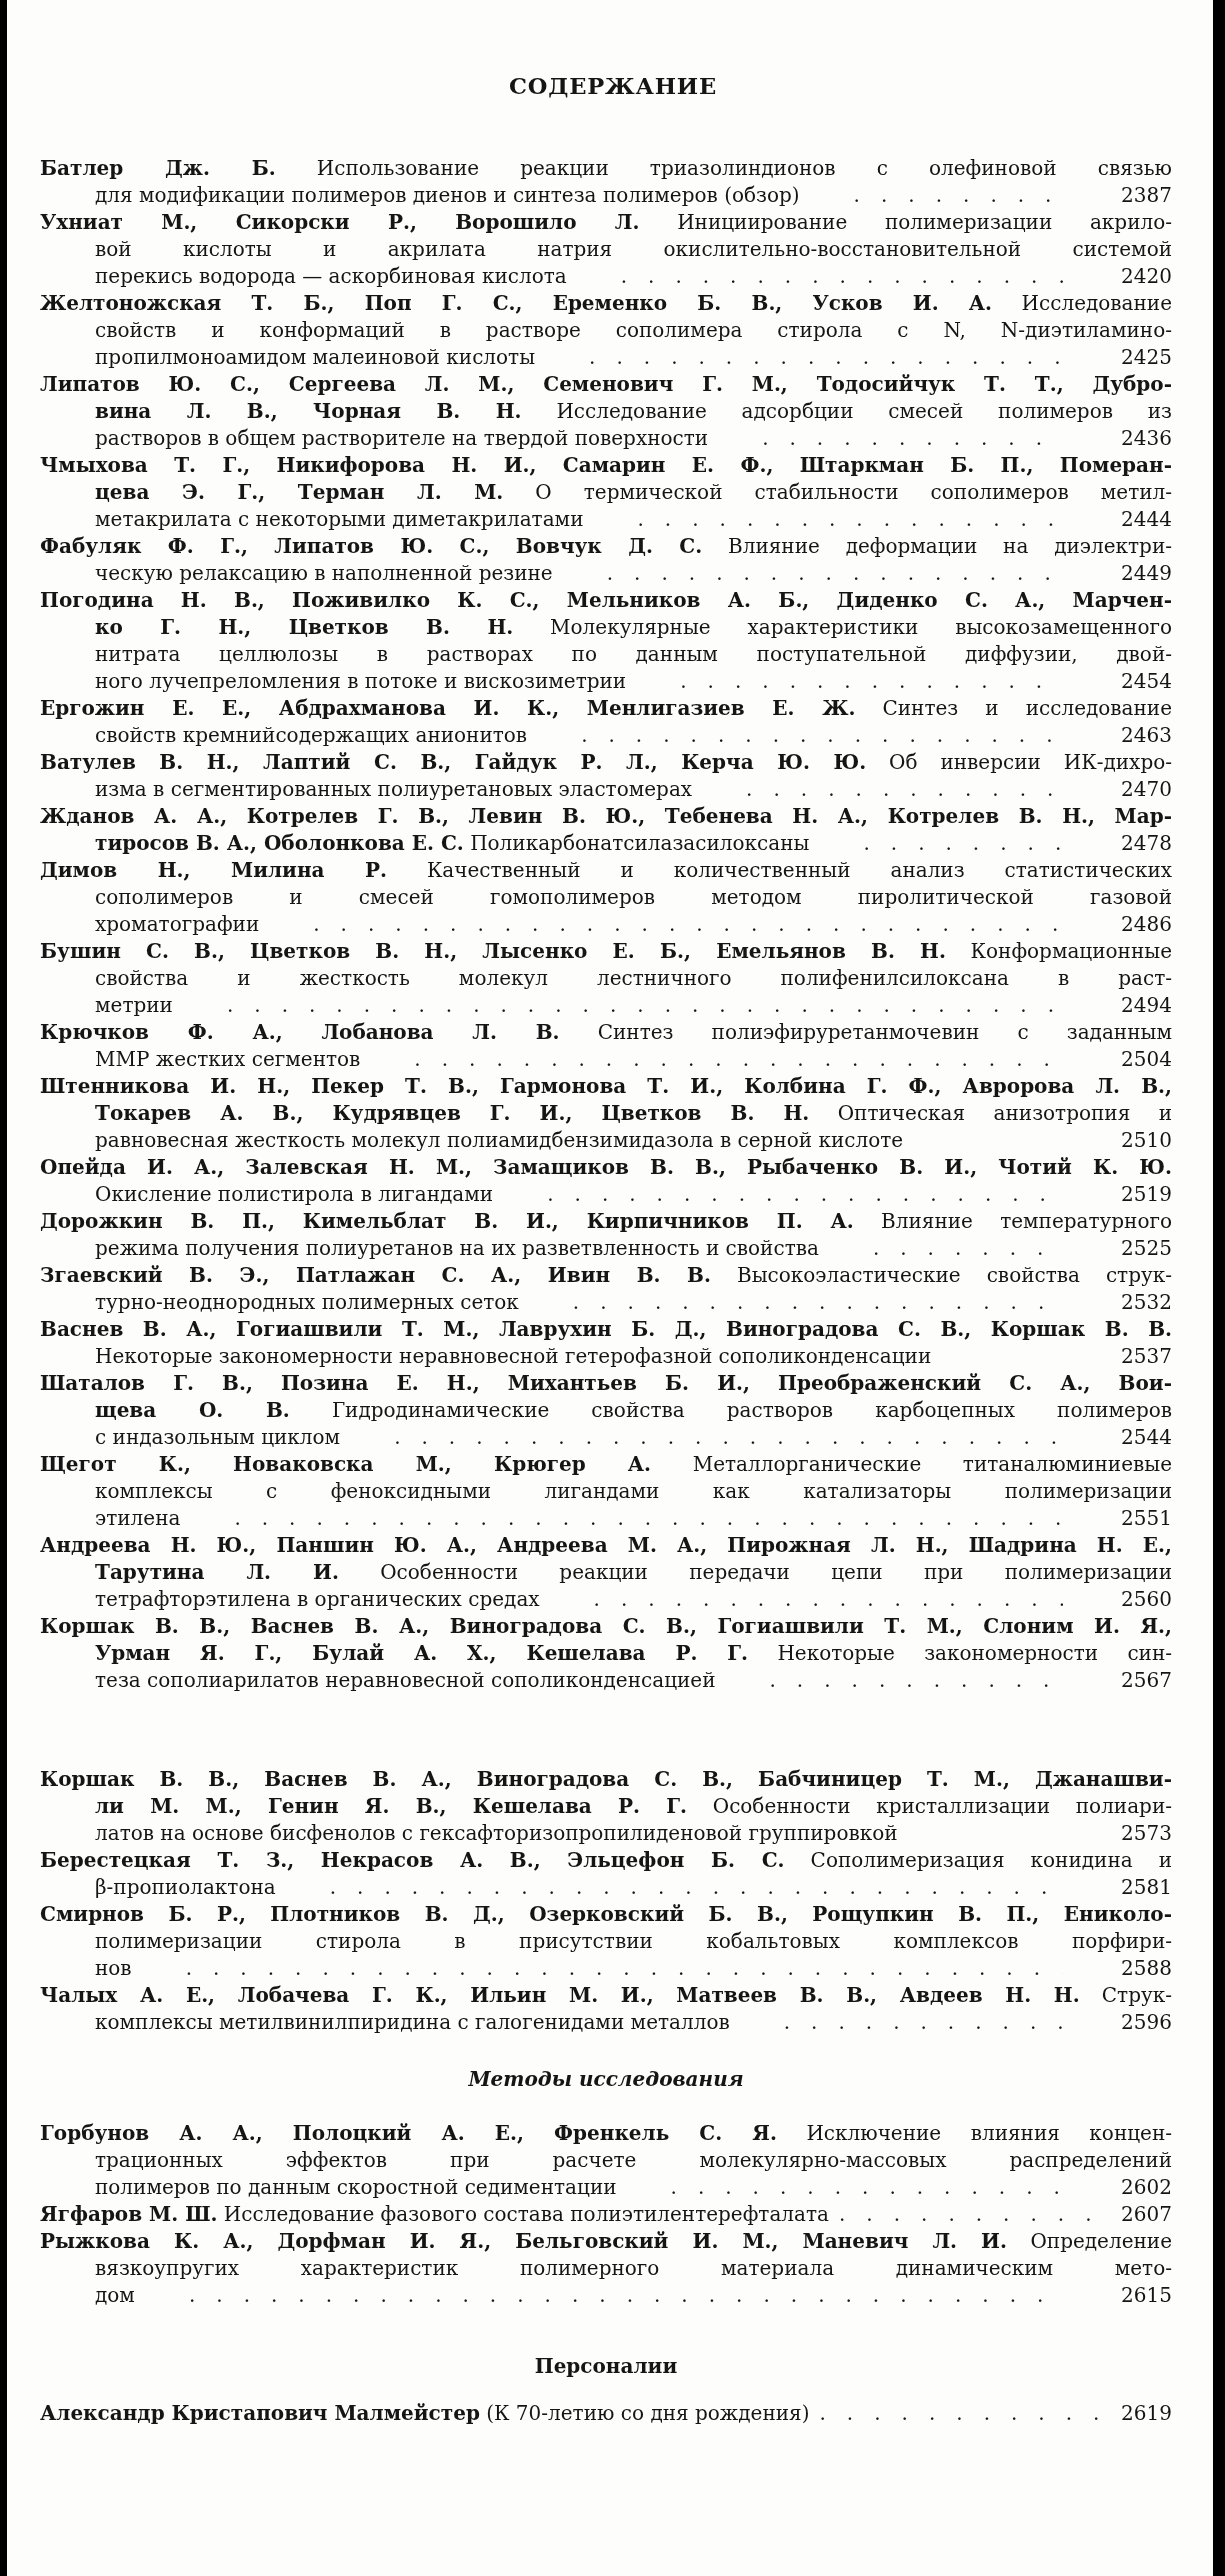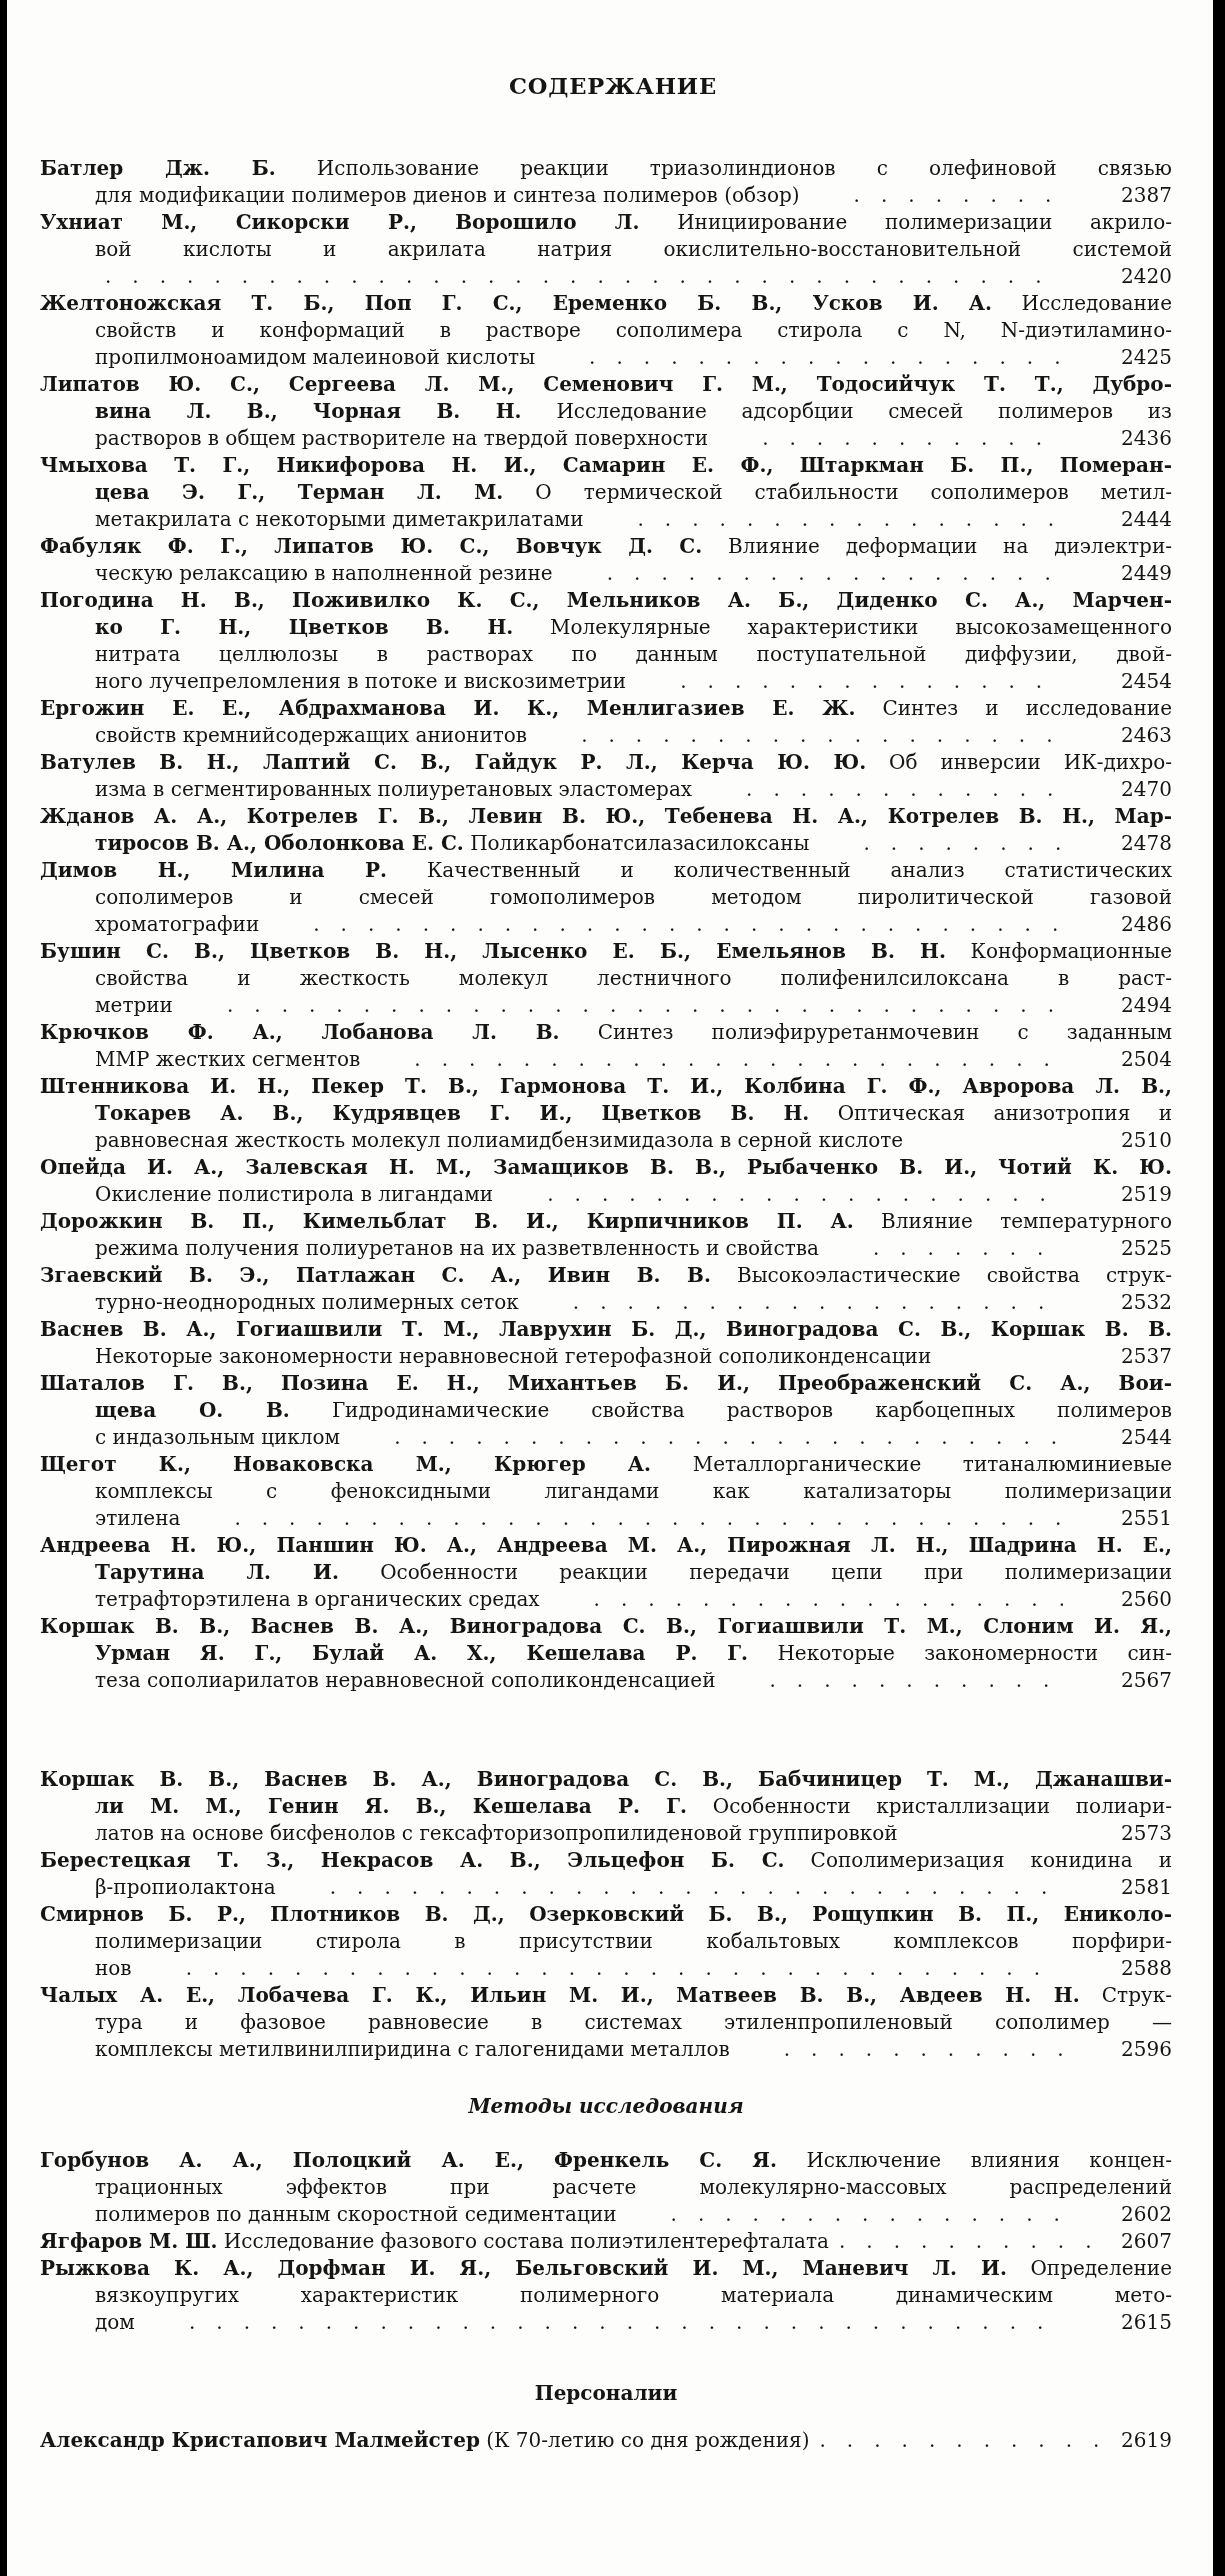--- a/index.html
+++ b/index.html
@@ -70,20 +70,21 @@
         <div class="line ind pl">
           <span class="lt"><span class="ti">для модификации полимеров диенов и синтеза полимеров (обзор)</span></span>
           <span class="dots"><span class="dots-in">......................................................................</span></span>
           <span class="pg">2387</span>
         </div>
       </div>
       <div class="entry">
         <div class="line just"><span class="lt"><span class="au">Ухниат М., Сикорски Р., Ворошило Л.</span> <span class="ti">Инициирование полимеризации акрило-</span></span></div>
         <div class="line ind just"><span class="lt"><span class="ti">вой кислоты и акрилата натрия окислительно-восстановительной системой</span></span></div>
         <div class="line ind pl">
+          <span class="lt"><span class="ti">перекись водорода — аскорбиновая кислота</span></span>
           <span class="dots"><span class="dots-in">......................................................................</span></span>
           <span class="pg">2420</span>
         </div>
       </div>
       <div class="entry">
         <div class="line just"><span class="lt"><span class="au">Желтоножская Т. Б., Поп Г. С., Еременко Б. В., Усков И. А.</span> <span class="ti">Исследование</span></span></div>
         <div class="line ind just"><span class="lt"><span class="ti">свойств и конформаций в растворе сополимера стирола с N, N-диэтиламино-</span></span></div>
         <div class="line ind pl">
           <span class="lt"><span class="ti">пропилмоноамидом малеиновой кислоты</span></span>
           <span class="dots"><span class="dots-in">......................................................................</span></span>
@@ -276,21 +277,20 @@
         <div class="line just"><span class="lt"><span class="au">Смирнов Б. Р., Плотников В. Д., Озерковский Б. В., Рощупкин В. П., Ениколо-</span></span></div>
         <div class="line ind just"><span class="lt"><span class="ti">полимеризации стирола в присутствии кобальтовых комплексов порфири-</span></span></div>
         <div class="line ind pl">
           <span class="lt"><span class="ti">нов</span></span>
           <span class="dots"><span class="dots-in">......................................................................</span></span>
           <span class="pg">2588</span>
         </div>
       </div>
       <div class="entry">
         <div class="line just"><span class="lt"><span class="au">Чалых А. Е., Лобачева Г. К., Ильин М. И., Матвеев В. В., Авдеев Н. Н.</span> <span class="ti">Струк-</span></span></div>
-        <div class="line ind just"><span class="lt"><span class="ti">тура и фазовое равновесие в системах этиленпропиленовый  сополимер —</span></span></div>
         <div class="line ind pl">
           <span class="lt"><span class="ti">комплексы метилвинилпиридина с галогенидами металлов</span></span>
           <span class="dots"><span class="dots-in">......................................................................</span></span>
           <span class="pg">2596</span>
         </div>
       </div>
     </div>
     <div class="section-heading block-2">Методы исследования</div>
     <div class="entries-block block-3">
       <div class="entry">

